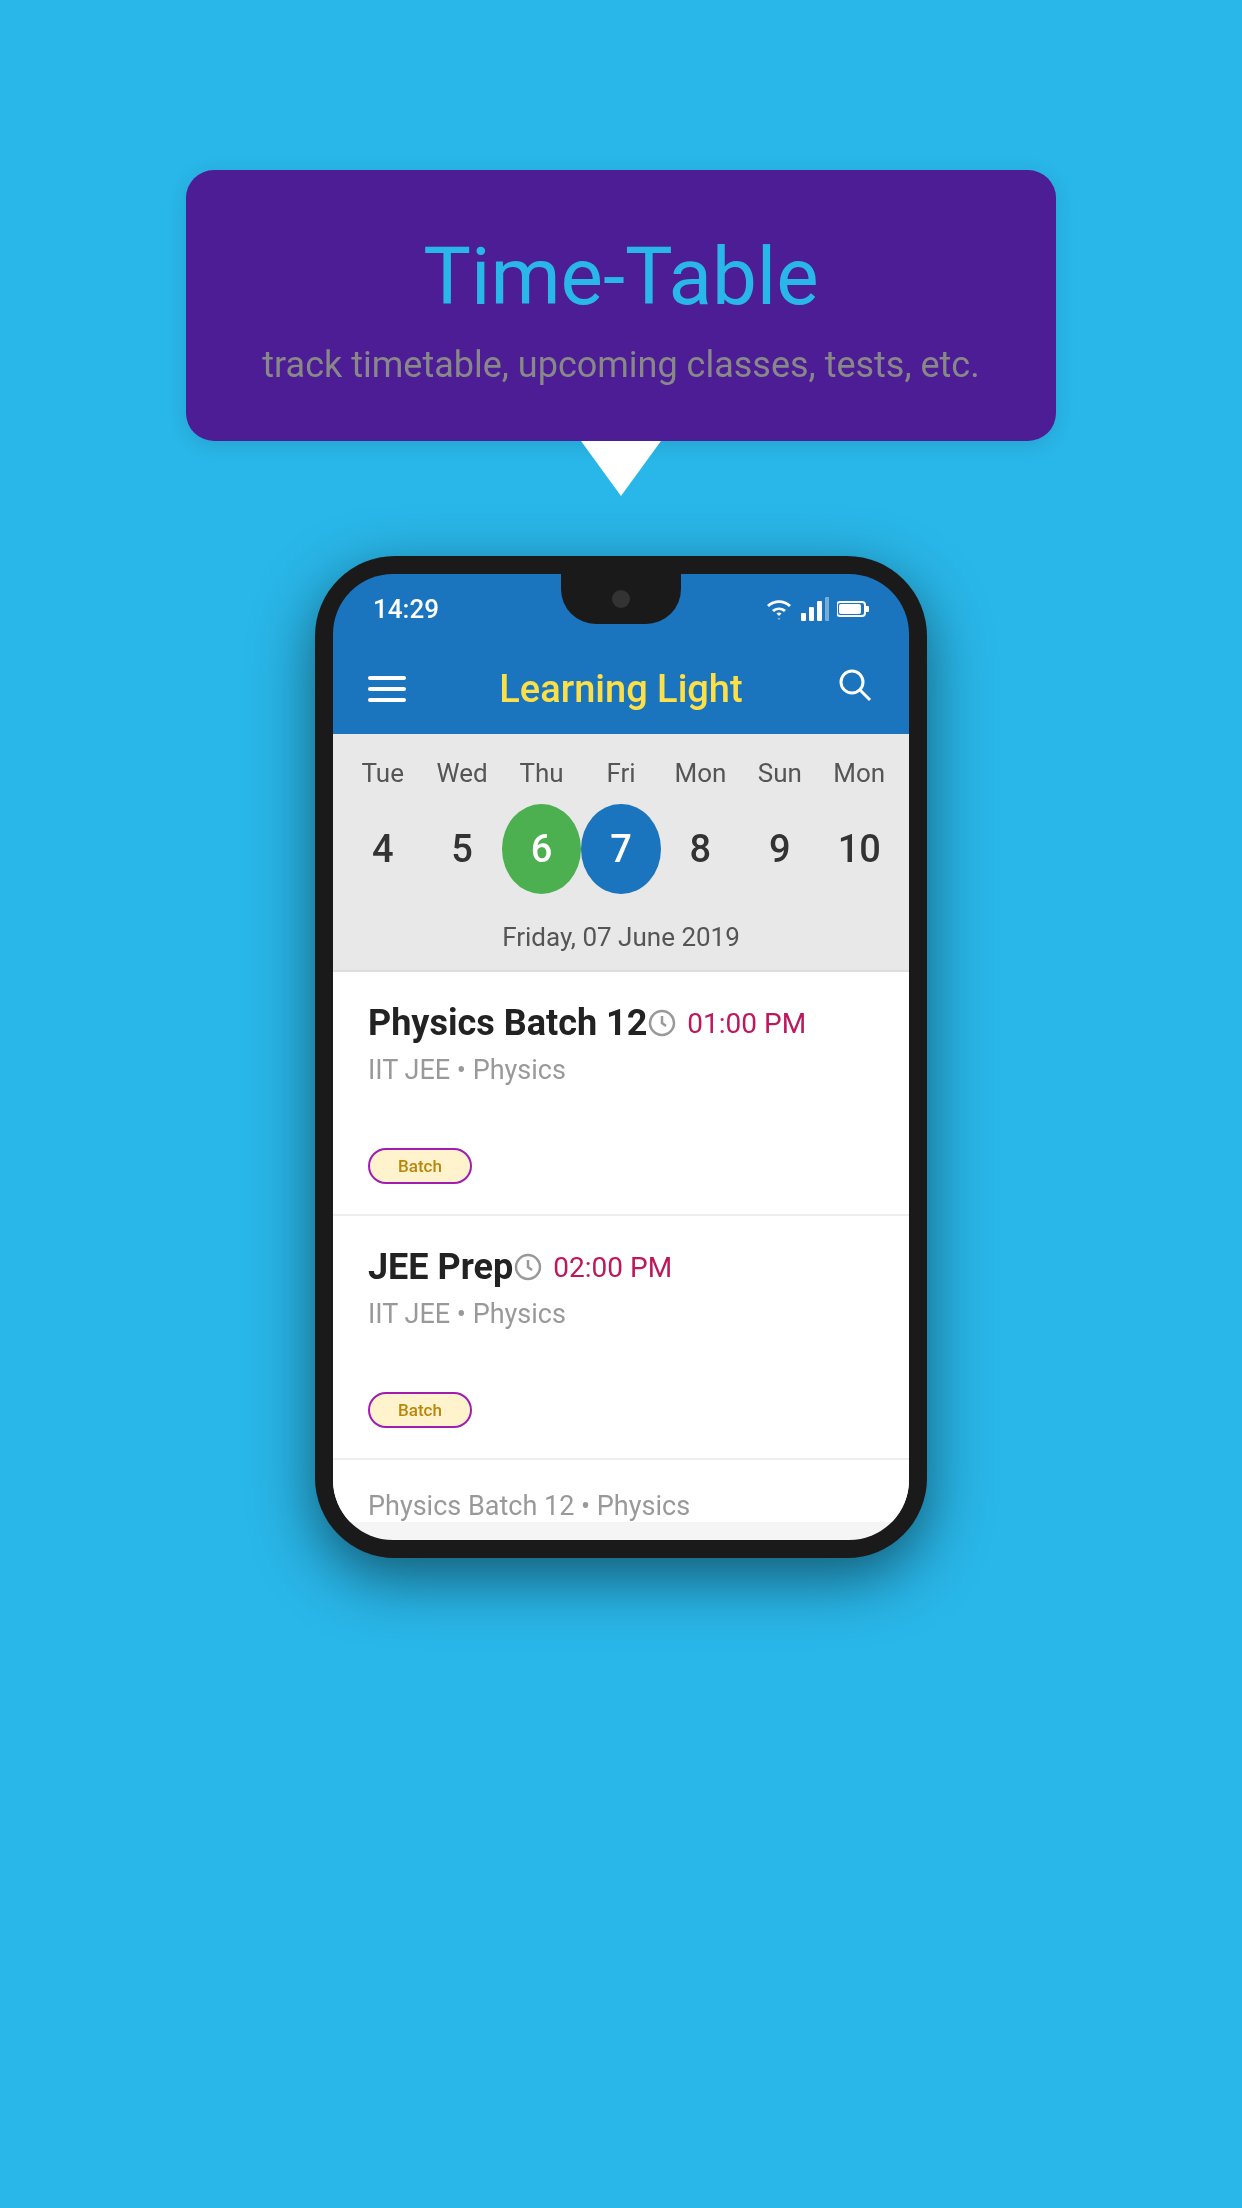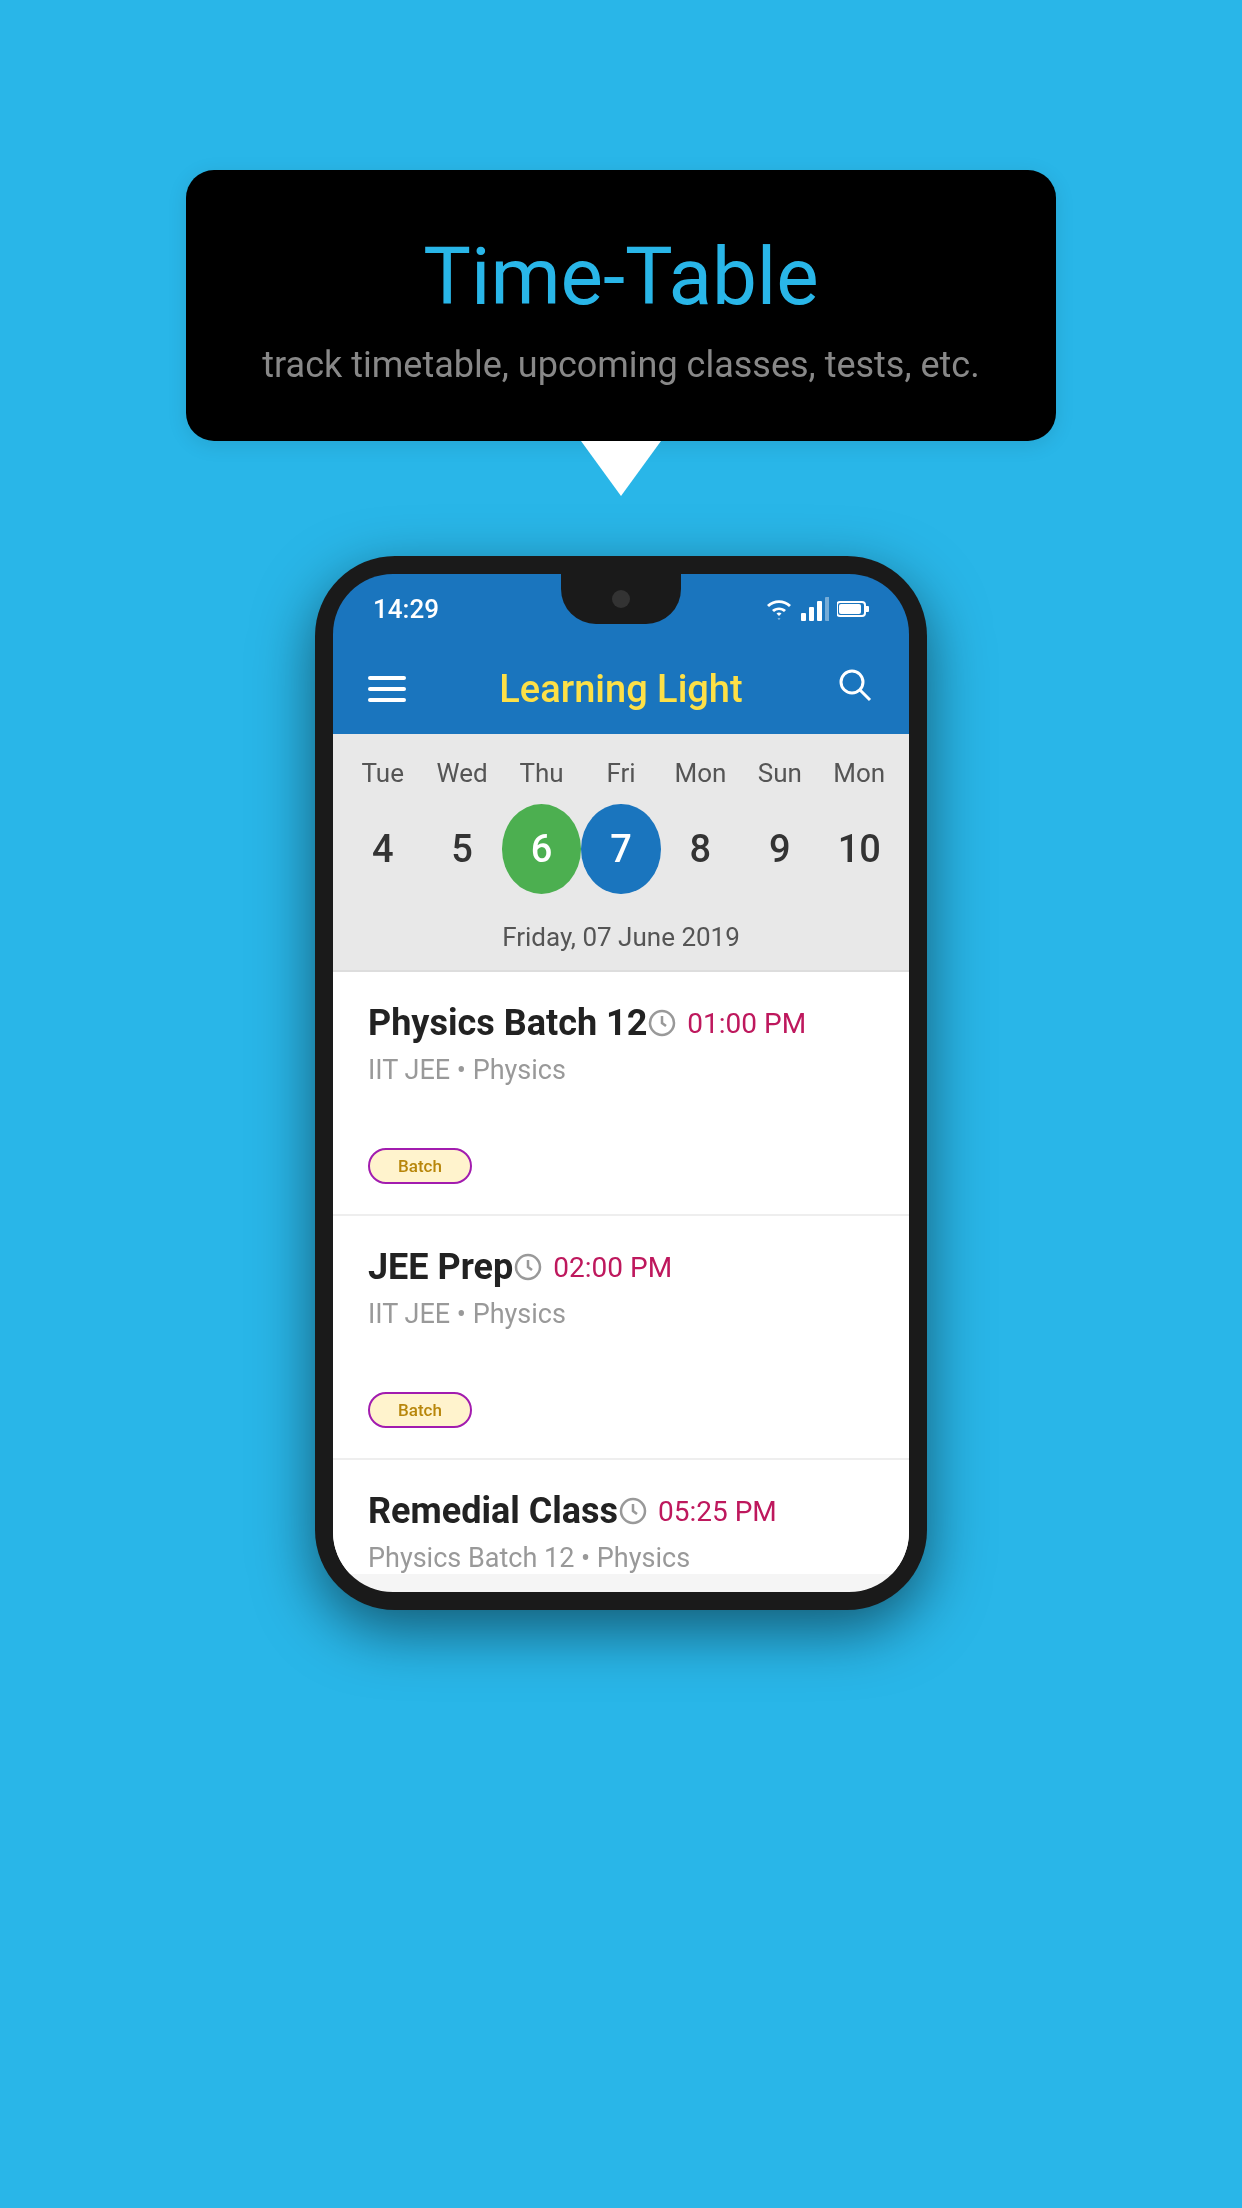--- a/index.html
+++ b/index.html
@@ -19,21 +19,21 @@
 
     
     .speech-bubble-container {
       margin-top: 170px;
       width: 870px;
       position: relative;
       z-index: 2;
     }
 
     .speech-bubble {
-      background: #000000;
+      background: #4c1d95;
       border-radius: 28px;
       padding: 60px 60px 55px;
       text-align: center;
       box-shadow: 0 4px 20px rgba(0,0,0,0.1);
     }
 
     .speech-bubble h1 {
       color: #29B6E8;
       font-size: 80px;
       font-weight: 400;
@@ -382,28 +382,18 @@
               <polyline points="15,8 15,15 19,18"></polyline>
             </svg>
             <span>02:00 PM</span>
           </div>
         </div>
         <div class="schedule-subtitle">IIT JEE • Physics</div>
         <span class="batch-badge">Batch</span>
       </div>
 
       <div class="last-item-partial">
-        <div class="schedule-item-header">
-          <span class="schedule-title">Remedial Class</span>
-          <div class="schedule-time">
-            <svg width="30" height="30" viewBox="0 0 30 30" fill="none" stroke="#999" stroke-width="2.5">
-              <circle cx="15" cy="15" r="12"></circle>
-              <polyline points="15,8 15,15 19,18"></polyline>
-            </svg>
-            <span>05:25 PM</span>
-          </div>
-        </div>
         <div class="schedule-subtitle">Physics Batch 12 • Physics</div>
       </div>
 
     </div>
   </div>
 </div>
 
 </body></html>

